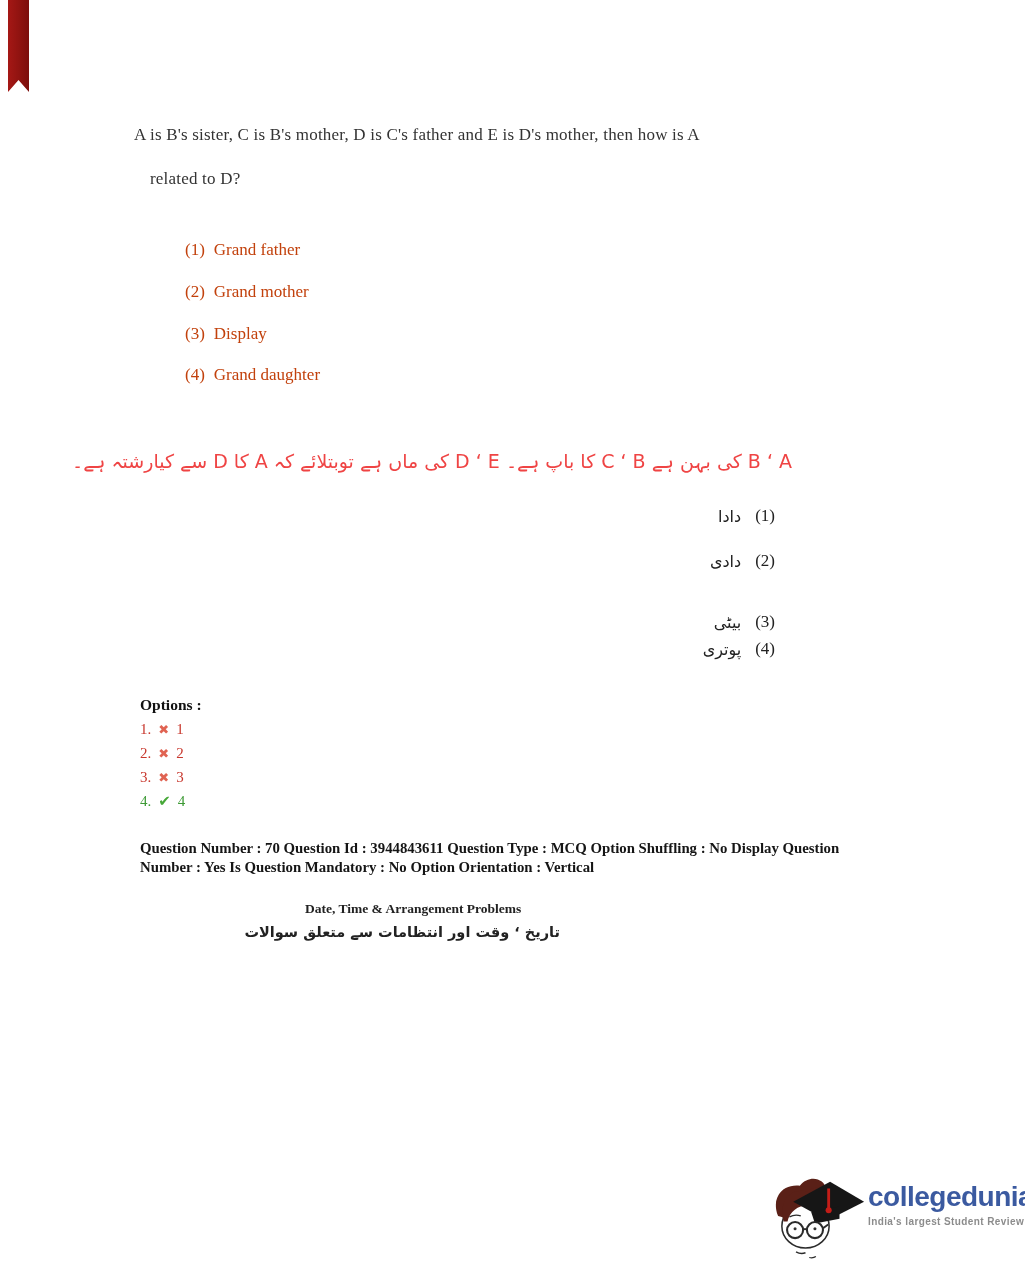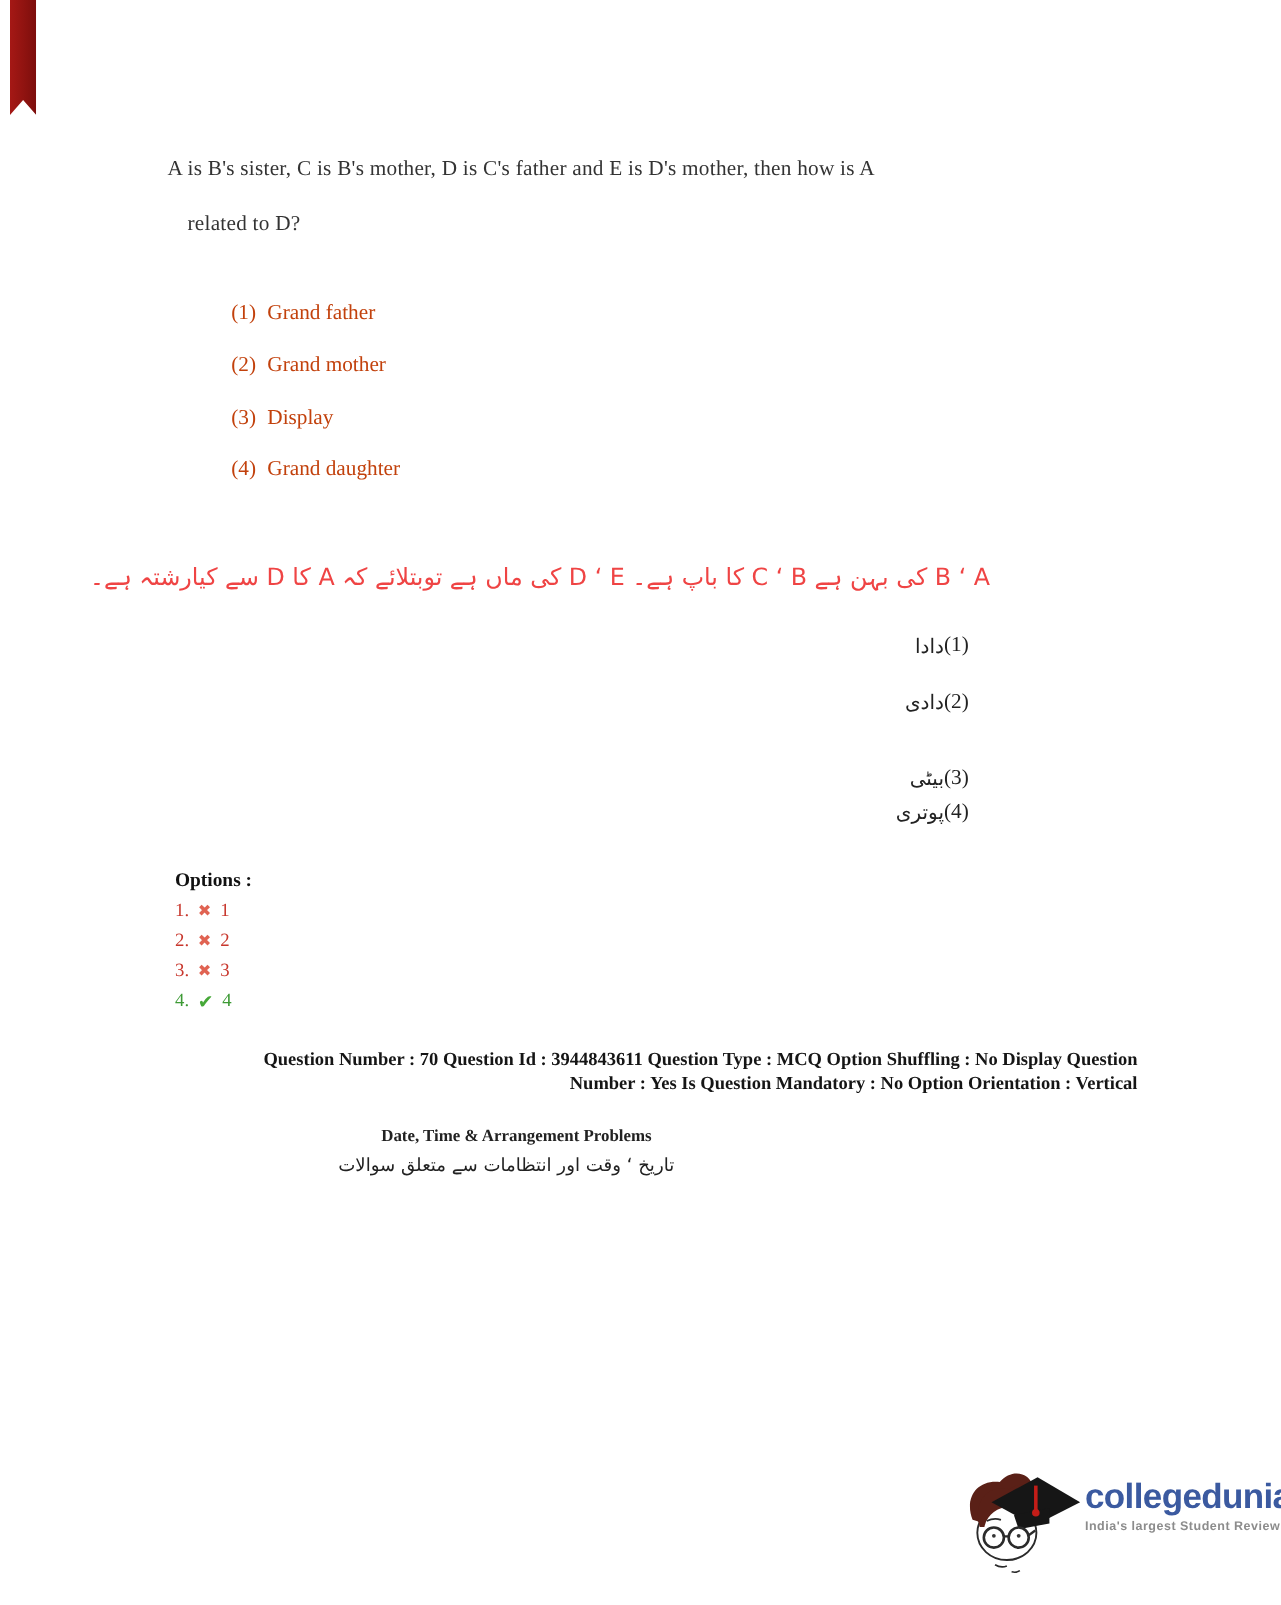--- a/index.html
+++ b/index.html
@@ -25,41 +25,41 @@
   .q-line{font-size:17px;letter-spacing:.2px;color:#333;white-space:nowrap;}
   .q-line1{left:134px;top:125px;}
   .q-line2{left:150px;top:169px;}
 
   .en-opt{left:185px;font-size:17px;color:#c2410c;white-space:nowrap;}
   .en-opt .num{margin-right:9px;}
 
   
   .ur{font-family:"DejaVu Sans", sans-serif;}
   .ur-q{right:233px;top:450px;font-size:19px;color:#ef4444;direction:rtl;white-space:nowrap;}
-  .ur-opt{right:250px;display:flex;align-items:flex-end;gap:0;}
+  .ur-opt{right:250px;display:flex;align-items:flex-end;gap:14px;}
   .ur-opt .word{font-size:16px;color:#222;direction:rtl;}
   .ur-opt .num{font-family:"Liberation Serif",serif;font-size:17px;color:#222;}
 
   
   .opts-heading{left:140px;top:696px;font-size:15.5px;font-weight:bold;color:#111;}
   .ans-rows{left:140px;top:717px;}
   .ans-row{height:24px;display:flex;align-items:center;gap:7px;font-size:15px;}
   .ans-row.wrong{color:#c8372d;}
   .ans-row.correct{color:#3d9a35;}
   .mark{font-family:"DejaVu Sans",sans-serif;font-size:13px;line-height:1;}
   .ans-row.wrong .mark{color:#e06352;}
   .ans-row.correct .mark{color:#46a838;font-size:15px;}
 
   
   .meta{left:140px;top:839px;width:770px;font-weight:bold;color:#151515;
-        font-size:14.8px;line-height:18.5px;text-align:right;}
+        font-size:14.8px;line-height:18.5px;}
   .meta .l3{margin-top:4px;}
   .section-en{left:305px;top:901px;font-size:13.5px;font-weight:bold;color:#222;white-space:nowrap;}
   .section-ur{left:250px;top:924px;width:310px;text-align:center;direction:rtl;
-              font-size:14.5px;font-weight:normal;color:#222;white-space:nowrap;}
+              font-size:14.5px;font-weight:bold;color:#222;white-space:nowrap;}
 
   
   .logo{left:762px;top:1166px;display:flex;align-items:flex-start;}
   .logo-txtcol{margin-left:2px;padding-top:16px;}
   .logo-main{display:flex;align-items:flex-start;}
   .logo-name{font-family:"Liberation Sans",sans-serif;font-weight:bold;
              font-size:28px;line-height:30px;color:#3b5aa0;letter-spacing:-.5px;}
   .logo-tagline{font-family:"Liberation Sans",sans-serif;font-size:10px;font-weight:bold;
                 color:#8c8c8c;letter-spacing:.4px;margin-top:4px;white-space:nowrap;}
 </style>

